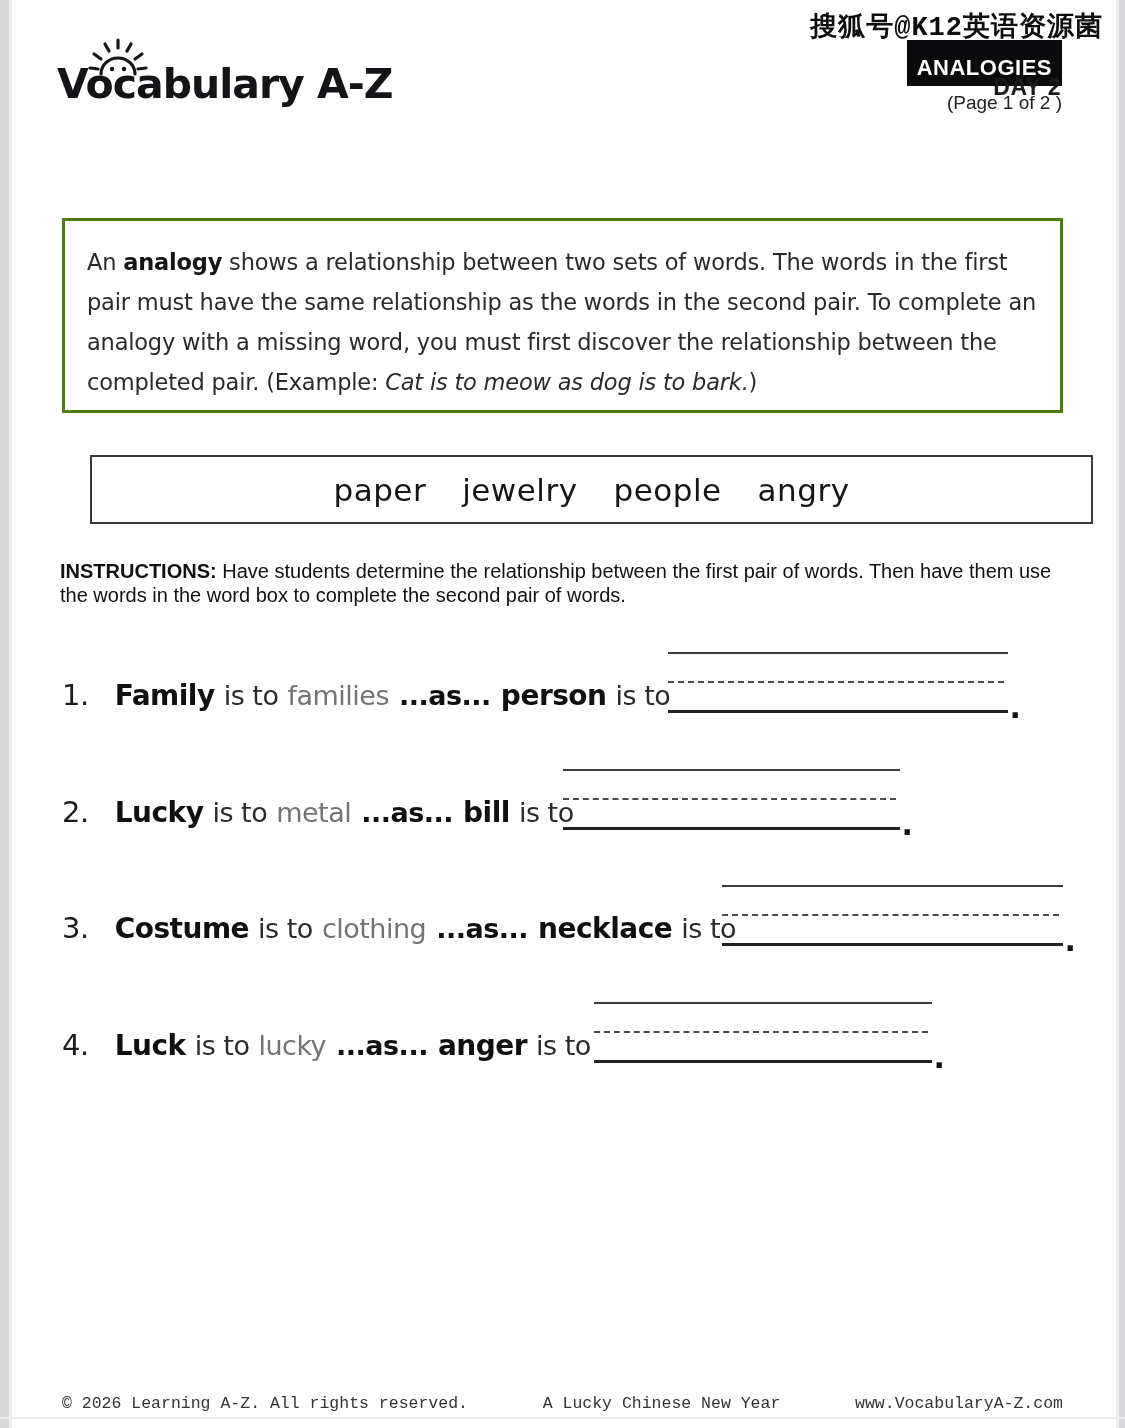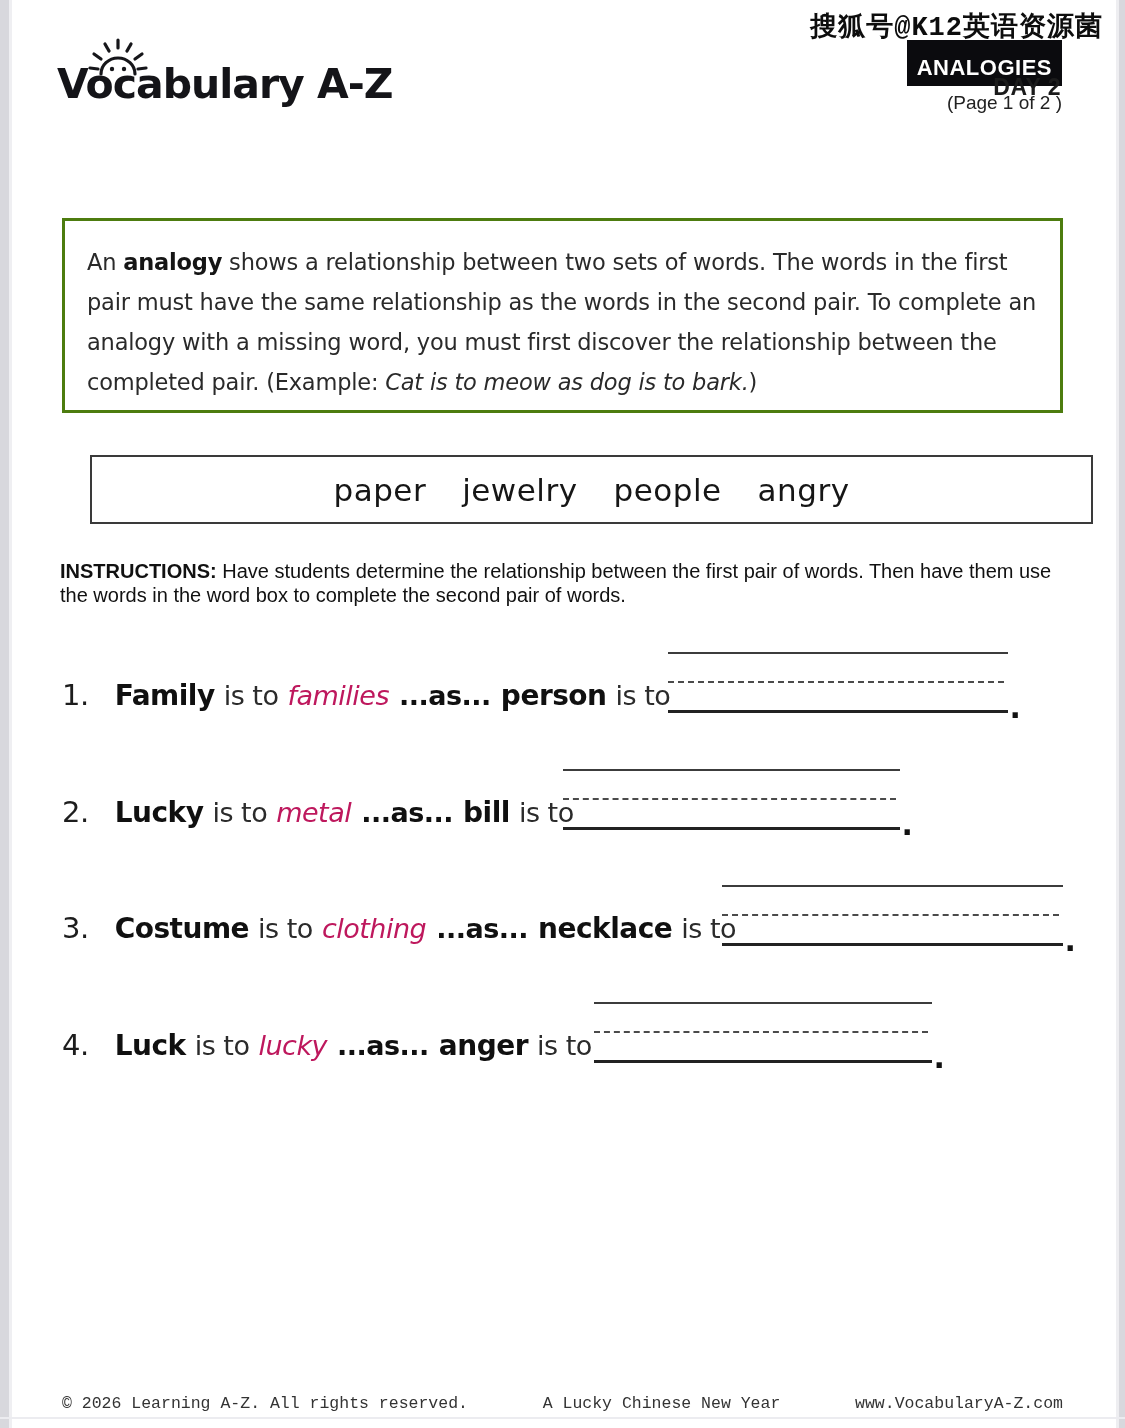--- a/index.html
+++ b/index.html
@@ -93,21 +93,21 @@
 
   
   .qtext {
     position: absolute; left: 62px;
     display: flex; align-items: baseline; white-space: nowrap;
     font-size: 27px; letter-spacing: -0.5px; color: #1d1d1d;
   }
   .qtext .qnum { font-size: 29px; margin-right: 26px; font-weight: 400; }
   .qtext .w-bold { font-weight: 700; font-size: 28px; color: #101010; }
   .qtext .w-lite { font-weight: 400; margin: 0 9px; color: #2b2b2b; }
-  .qtext .w-ital { font-style: italic; font-weight: 400; color: #be185d; }
+  .qtext .w-ital { font-weight: 400; color: #737373; }
   .qtext .w-as   { font-weight: 700; margin: 0 10px; color: #101010; }
   .qtext .w-isto2 { font-weight: 400; margin-left: 9px; color: #2b2b2b; }
   .q1 .qtext { top: 678px; }
   .q2 .qtext { top: 795px; }
   .q3 .qtext { top: 911px; }
   .q4 .qtext { top: 1028px; }
 
   .blank { position: absolute; }
   .blank .l-top { position: absolute; left: 0; right: 0; top: 0; border-top: 2.5px solid #3c3c3c; }
   .blank .l-mid { position: absolute; left: 0; right: 4px; top: 29px; border-top: 2.5px dashed #4a4a4a; }

